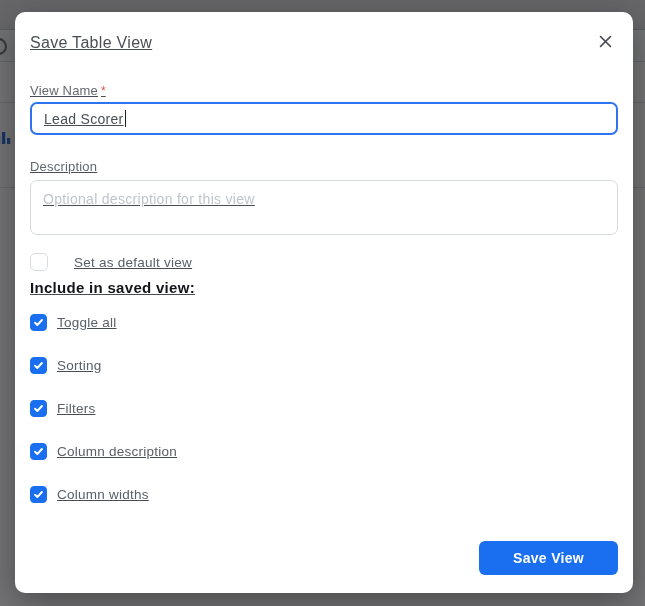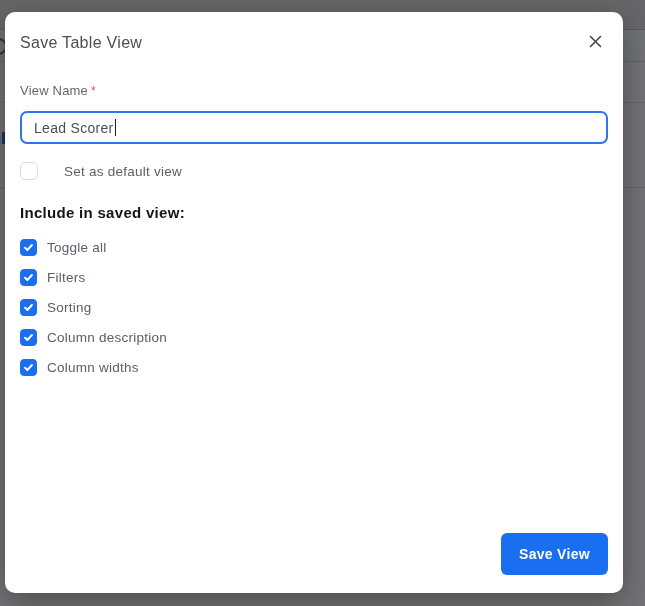--- a/index.html
+++ b/index.html
@@ -19,40 +19,41 @@
   .bg-toolbar { position: absolute; left: 0; top: 30px; right: 0; height: 32px;
                 background: #f6f7f8; border-bottom: 1px solid #d6d8da; }
   .bg-line { position: absolute; left: 0; right: 0; height: 1px; background: #d9dbdd; }
   .bg-refresh { position: absolute; left: -10px; top: 38px; width: 17px; height: 17px;
                 border: 2px solid #6f7277; border-radius: 50%; background: transparent; }
   .bg-chart { position: absolute; left: -5px; top: 128px; }
   .overlay { position: absolute; inset: 0; background: rgba(10,10,12,0.56); }
 
   
   .modal {
-    position: absolute; left: 5px; top: 12px;
+    position: absolute; left: 15px; top: 12px;
     width: 618px; height: 581px;
     background: #ffffff;
     border-radius: 10px;
     box-shadow: 0 10px 34px rgba(0,0,0,0.35);
     padding: 22px 15px 18px 15px;
     color: #474c55;
+    text-decoration: underline;
   }
   .modal-header { display: flex; justify-content: space-between; align-items: flex-start; }
   .modal-title { font-size: 16px; letter-spacing: 0.3px; color: #4a4f57; font-weight: 400; }
   .close-btn { width: 22px; height: 22px; border: none; background: transparent;
                cursor: pointer; display: flex; align-items: center; justify-content: center;
                margin-top: -2px; margin-right: 2px; }
 
   .field-label { font-size: 13px; letter-spacing: 0.2px; color: #62686f; margin-top: 24px; }
   .req { color: #e15241; margin-left: 3px; font-size: 12px; }
 
   .row-view-name { margin-top: 27px; }
   .text-input {
-    margin-top: 12px; height: 33px; width: 588px;
+    margin-top: 3px; height: 33px; width: 588px;
     border: 2px solid #2e74f0; border-radius: 7px;
     display: flex; align-items: center; padding: 0 12px;
     font-size: 14px; letter-spacing: 0.3px; color: #4a4f57;
     cursor: text;
   }
   .caret { display: inline-block; width: 1.5px; height: 17px; background: #1c1e22; margin-left: 1px; }
 
   .row-description { margin-top: 24px; }
   .textarea {
     margin-top: 6px; height: 55px; width: 588px;
@@ -65,30 +66,30 @@
   .cb {
     width: 18px; height: 18px; border-radius: 5px; flex: 0 0 auto;
     display: flex; align-items: center; justify-content: center; cursor: pointer;
   }
   .cb.unchecked { background: #fff; border: 1.5px solid #d8dce0; }
   .cb.checked   { background: #1a6ff0; border: 1.5px solid #1a6ff0; }
   .cb svg { display: none; }
   .cb.checked svg { display: block; }
   .cb-label { font-size: 13.5px; letter-spacing: 0.25px; color: #5a6069; }
 
-  .include-heading { margin-top: 24px; font-size: 15px; font-weight: 700;
+  .include-heading { margin-top: 8px; font-size: 15px; font-weight: 700;
                      letter-spacing: 0.3px; color: #141519; }
 
-  .options { margin-top: 17px; display: flex; flex-direction: column; gap: 12px; }
+  .options { margin-top: 17px; display: flex; flex-direction: column; gap: 25px; }
   .opt { display: flex; align-items: center; gap: 10px; cursor: pointer; height: 18px; }
   .opt .cb { width: 17px; height: 17px; border-radius: 4px; }
 
   .modal-footer { position: absolute; right: 15px; bottom: 18px; }
   .save-btn {
-    min-width: 107px; height: 42px; padding: 0 18px;
+    min-width: 107px; height: 34px; padding: 0 34px;
     background: #1a6ff0; color: #ffffff; border: none; border-radius: 6px;
     font-family: "Liberation Sans", sans-serif;
     font-size: 14px; font-weight: 700; letter-spacing: 0.3px; cursor: pointer;
   }
 </style>
 </head>
 <body>
 
 <div class="bg-page">
   <div class="bg-header"></div>
@@ -120,20 +121,26 @@
   </div>
 
   <div class="row-view-name">
     <span class="field-label">View Name</span><span class="req">*</span>
     <div class="text-input">
       <span>Lead Scorer</span>
       <span class="caret"></span>
     </div>
   </div>
 
+  <div class="row-description">
+    <div class="field-label">Description</div>
+    <div class="textarea">
+      <span>Optional description for this view</span>
+    </div>
+  </div>
 
   <label class="default-row">
     <span class="cb unchecked">
       
     </span>
     <span class="cb-label">Set as default view</span>
   </label>
 
   <div class="include-heading">Include in saved view:</div>
 
@@ -145,29 +152,29 @@
           </svg>
       </span>
       <span class="cb-label">Toggle all</span>
     </label>
     <label class="opt">
       <span class="cb checked">
         <svg width="11" height="11" viewBox="0 0 24 24">
             <path d="M4.5 12.5l5 5 10-11" stroke="#fff" stroke-width="4.2" fill="none" stroke-linecap="round" stroke-linejoin="round"></path>
           </svg>
       </span>
-      <span class="cb-label">Filters</span>
+      <span class="cb-label">Sorting</span>
     </label>
     <label class="opt">
       <span class="cb checked">
         <svg width="11" height="11" viewBox="0 0 24 24">
             <path d="M4.5 12.5l5 5 10-11" stroke="#fff" stroke-width="4.2" fill="none" stroke-linecap="round" stroke-linejoin="round"></path>
           </svg>
       </span>
-      <span class="cb-label">Sorting</span>
+      <span class="cb-label">Filters</span>
     </label>
     <label class="opt">
       <span class="cb checked">
         <svg width="11" height="11" viewBox="0 0 24 24">
             <path d="M4.5 12.5l5 5 10-11" stroke="#fff" stroke-width="4.2" fill="none" stroke-linecap="round" stroke-linejoin="round"></path>
           </svg>
       </span>
       <span class="cb-label">Column description</span>
     </label>
     <label class="opt">

